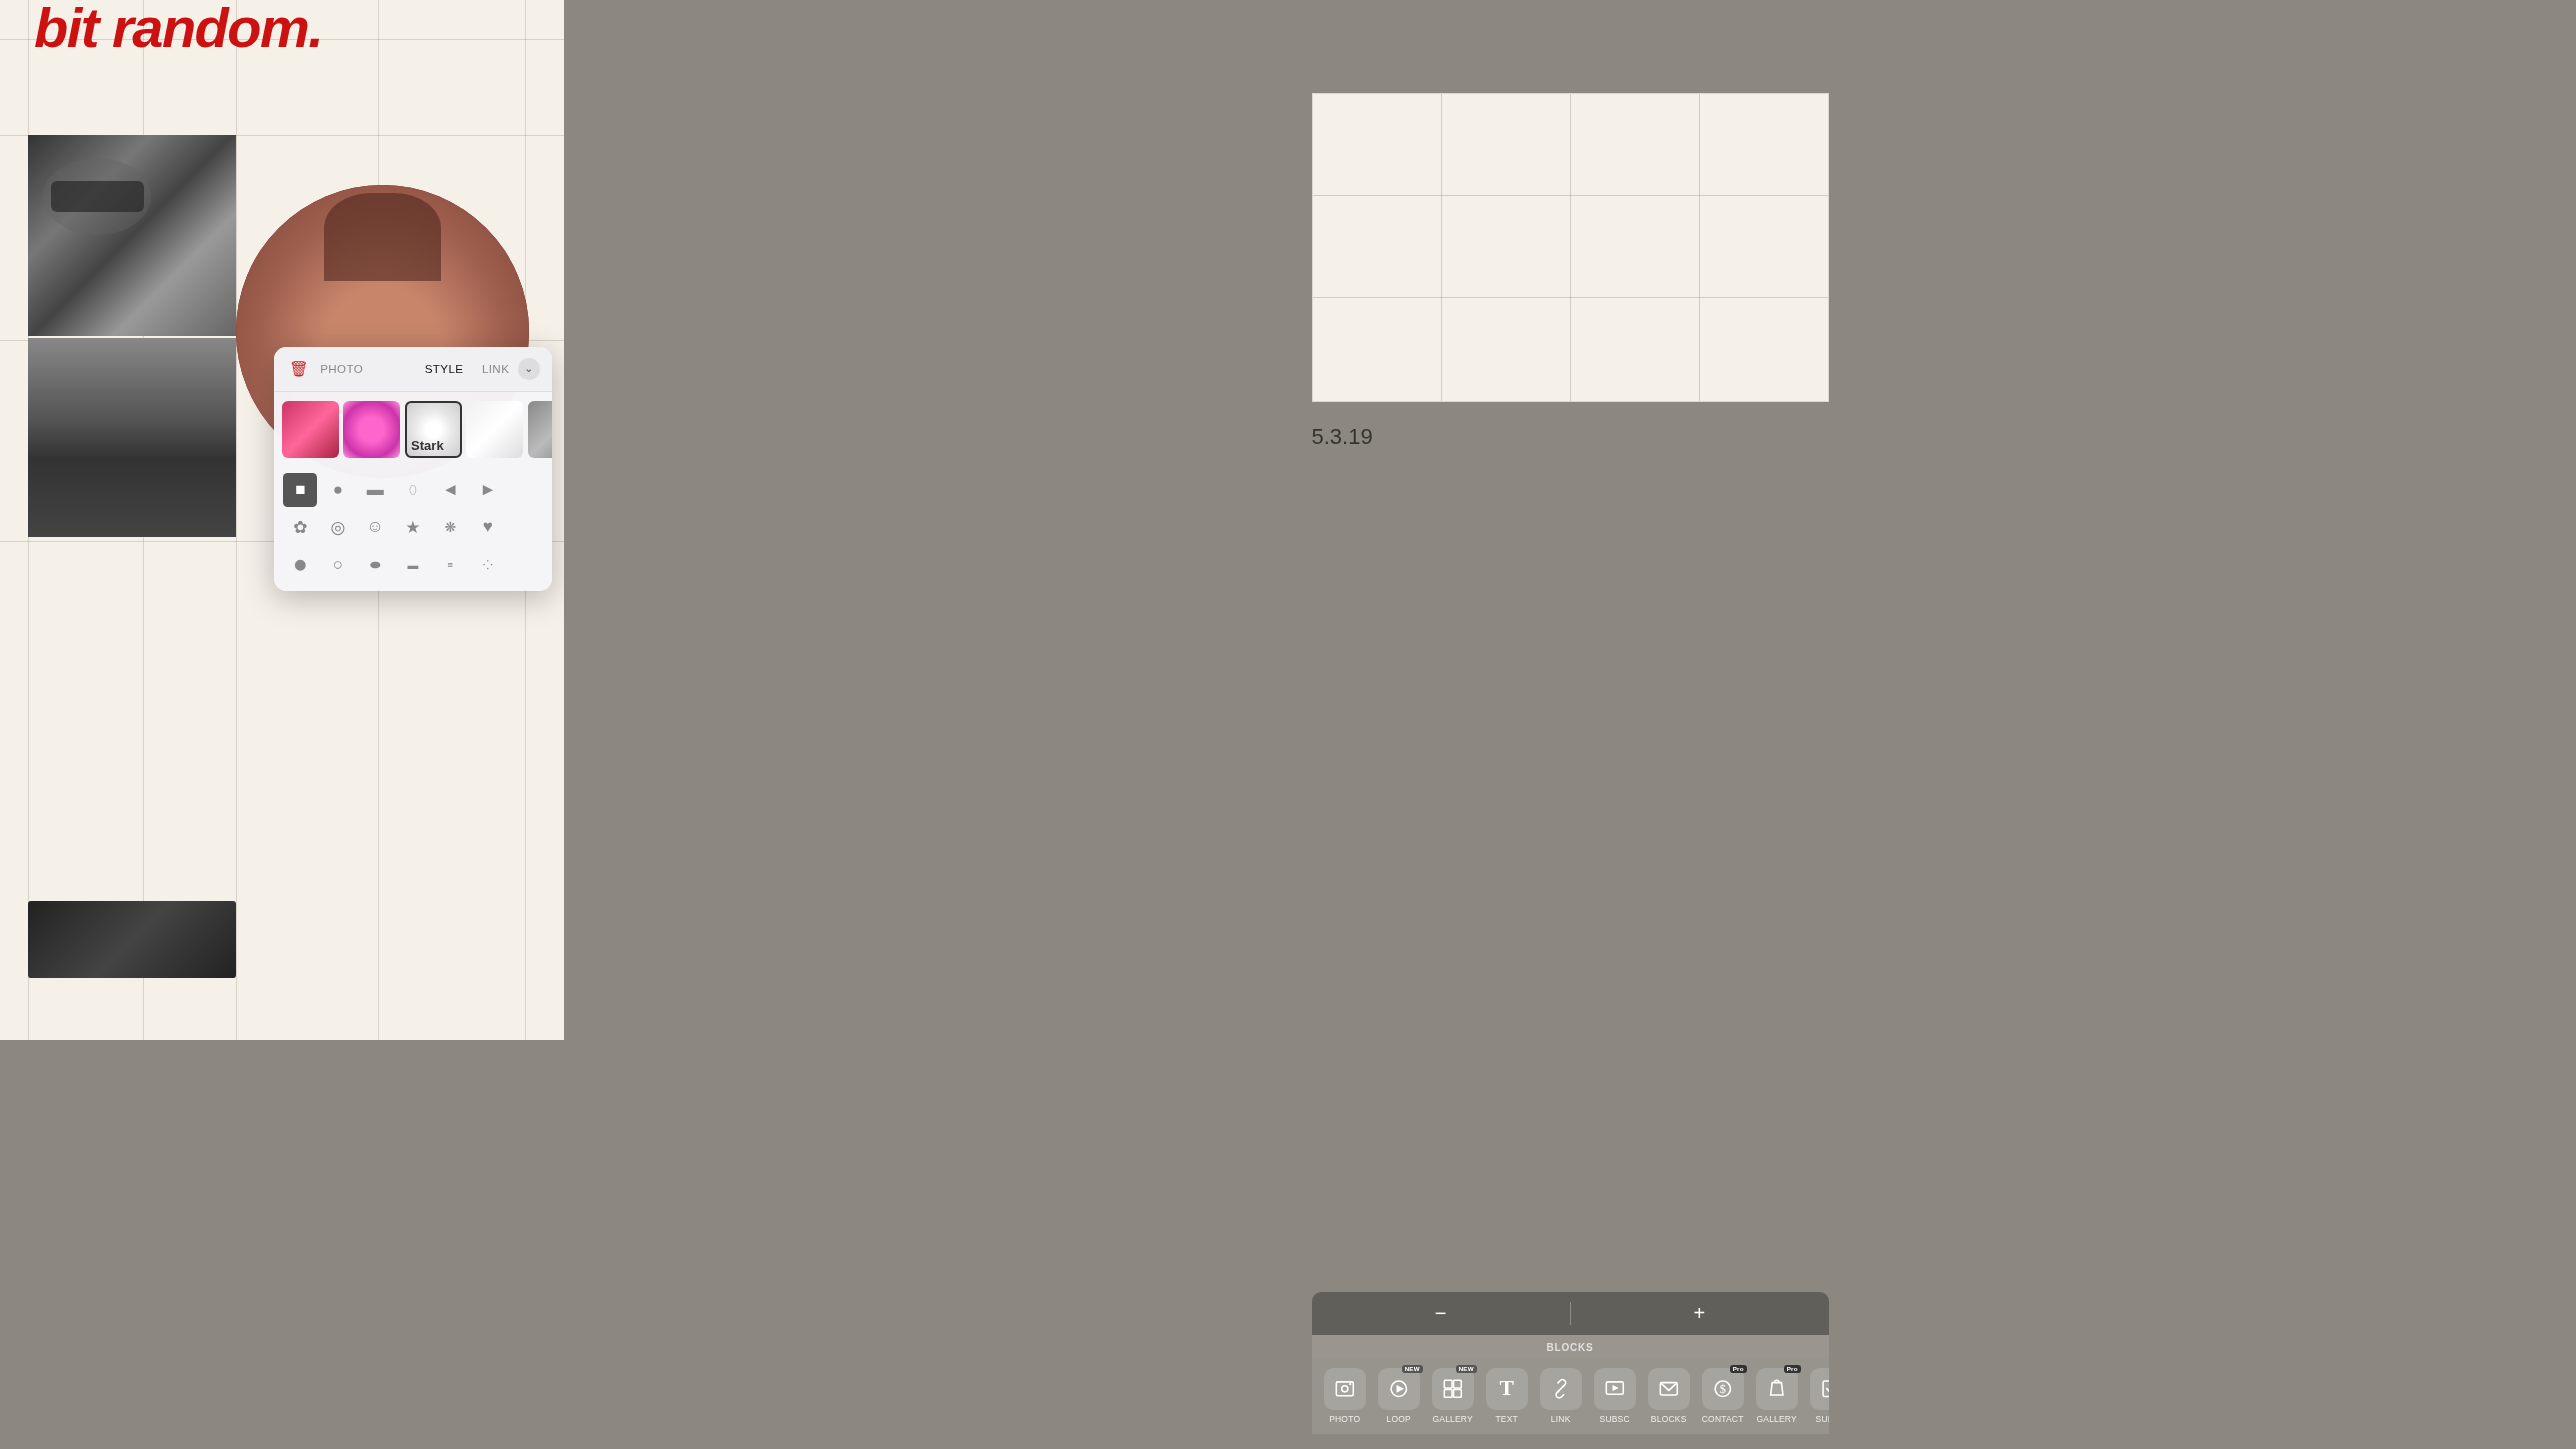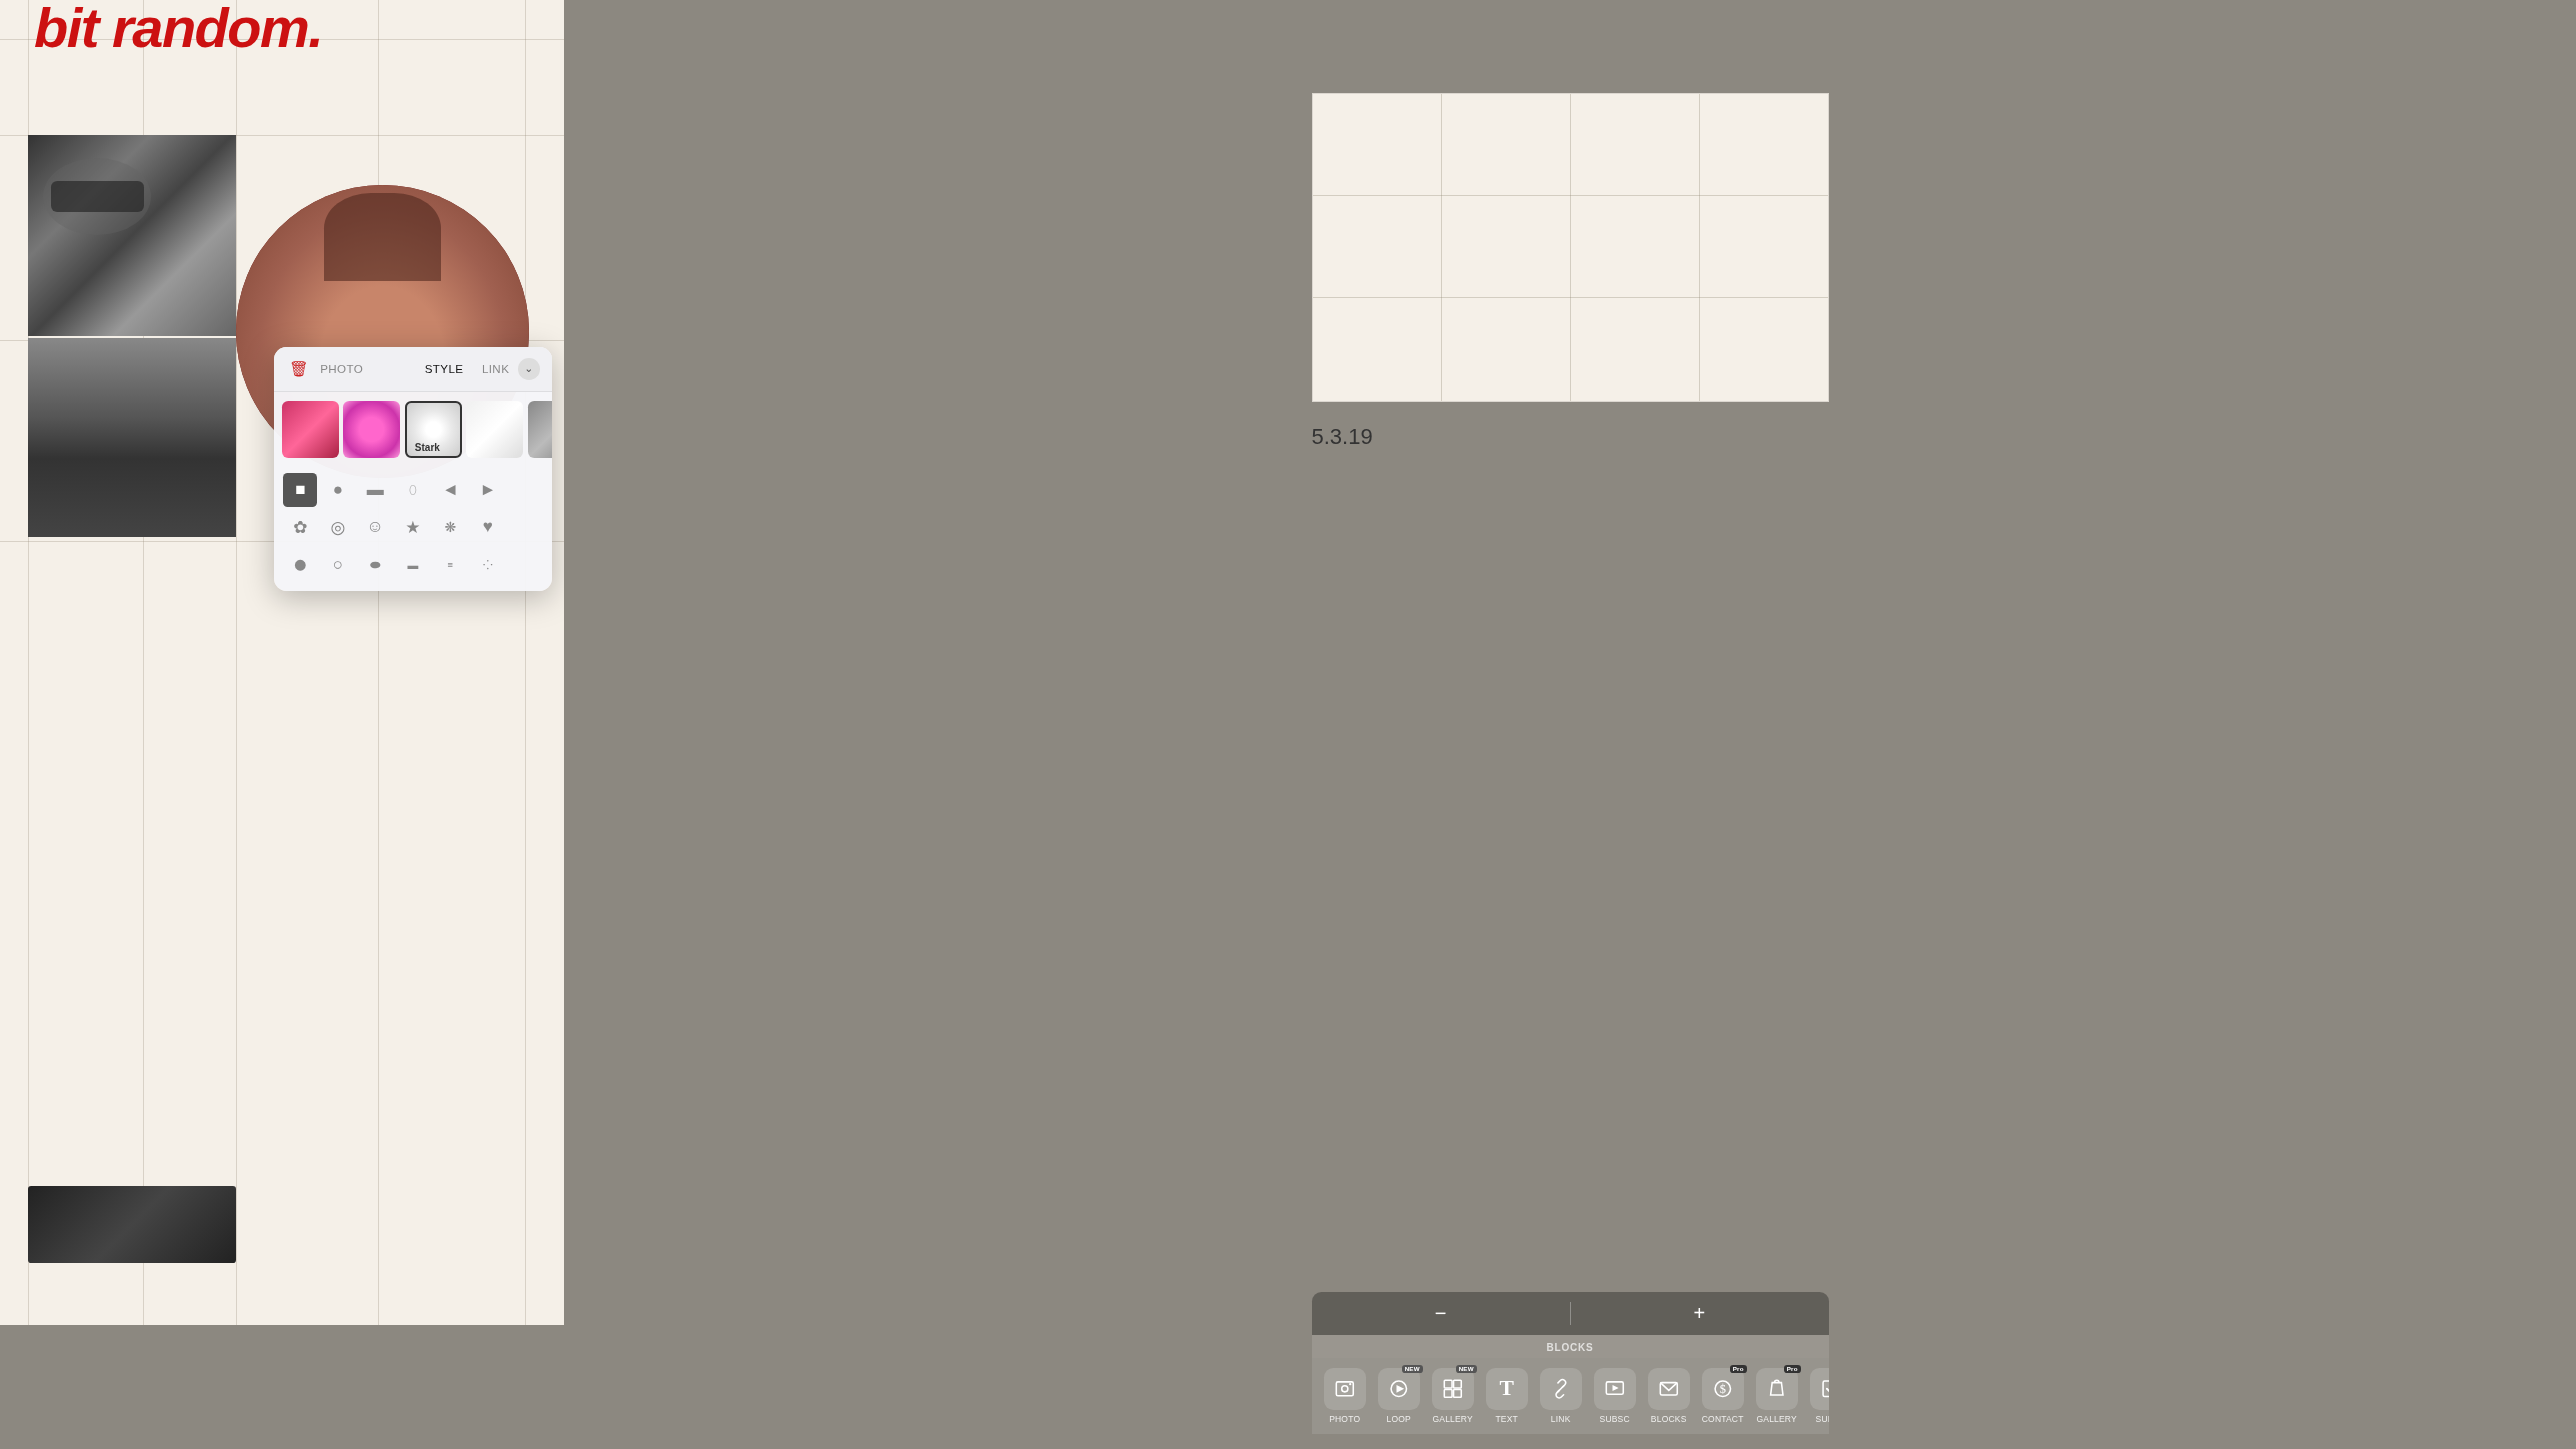--- a/index.html
+++ b/index.html
@@ -8,21 +8,21 @@
       height: 1449px;
       overflow: hidden;
       font-family: -apple-system, BlinkMacSystemFont, 'Helvetica Neue', Arial, sans-serif;
       background: #8c8880;
       display: flex;
     }
 
     
     .left-panel {
       width: 564px;
-      height: 1325px;
+      height: 1040px;
       background: #f5f0e8;
       position: relative;
       overflow: hidden;
       flex-shrink: 0;
     }
 
     .grid-overlay {
       position: absolute;
       top: 0; left: 0; right: 0; bottom: 0;
       pointer-events: none;
@@ -217,21 +217,21 @@
       cursor: pointer;
     }
     .style-thumb.selected {
       border: 2.3px solid #333;
     }
     .style-thumb-label {
       position: absolute;
       bottom: 3.1px;
       left: 0; right: 12px;
       text-align: center;
-      font-size: 10px;
+      font-size: 13px;
       font-weight: 600;
       color: #333;
     }
     .thumb-pink-flowers {
       background: linear-gradient(135deg, #cc3366 0%, #ff6699 50%, #aa2244 100%);
     }
     .thumb-pink-blur {
       background: radial-gradient(circle, #ff66cc 30%, #cc33aa 70%, #ff99dd 100%);
     }
     .thumb-white-flowers {

